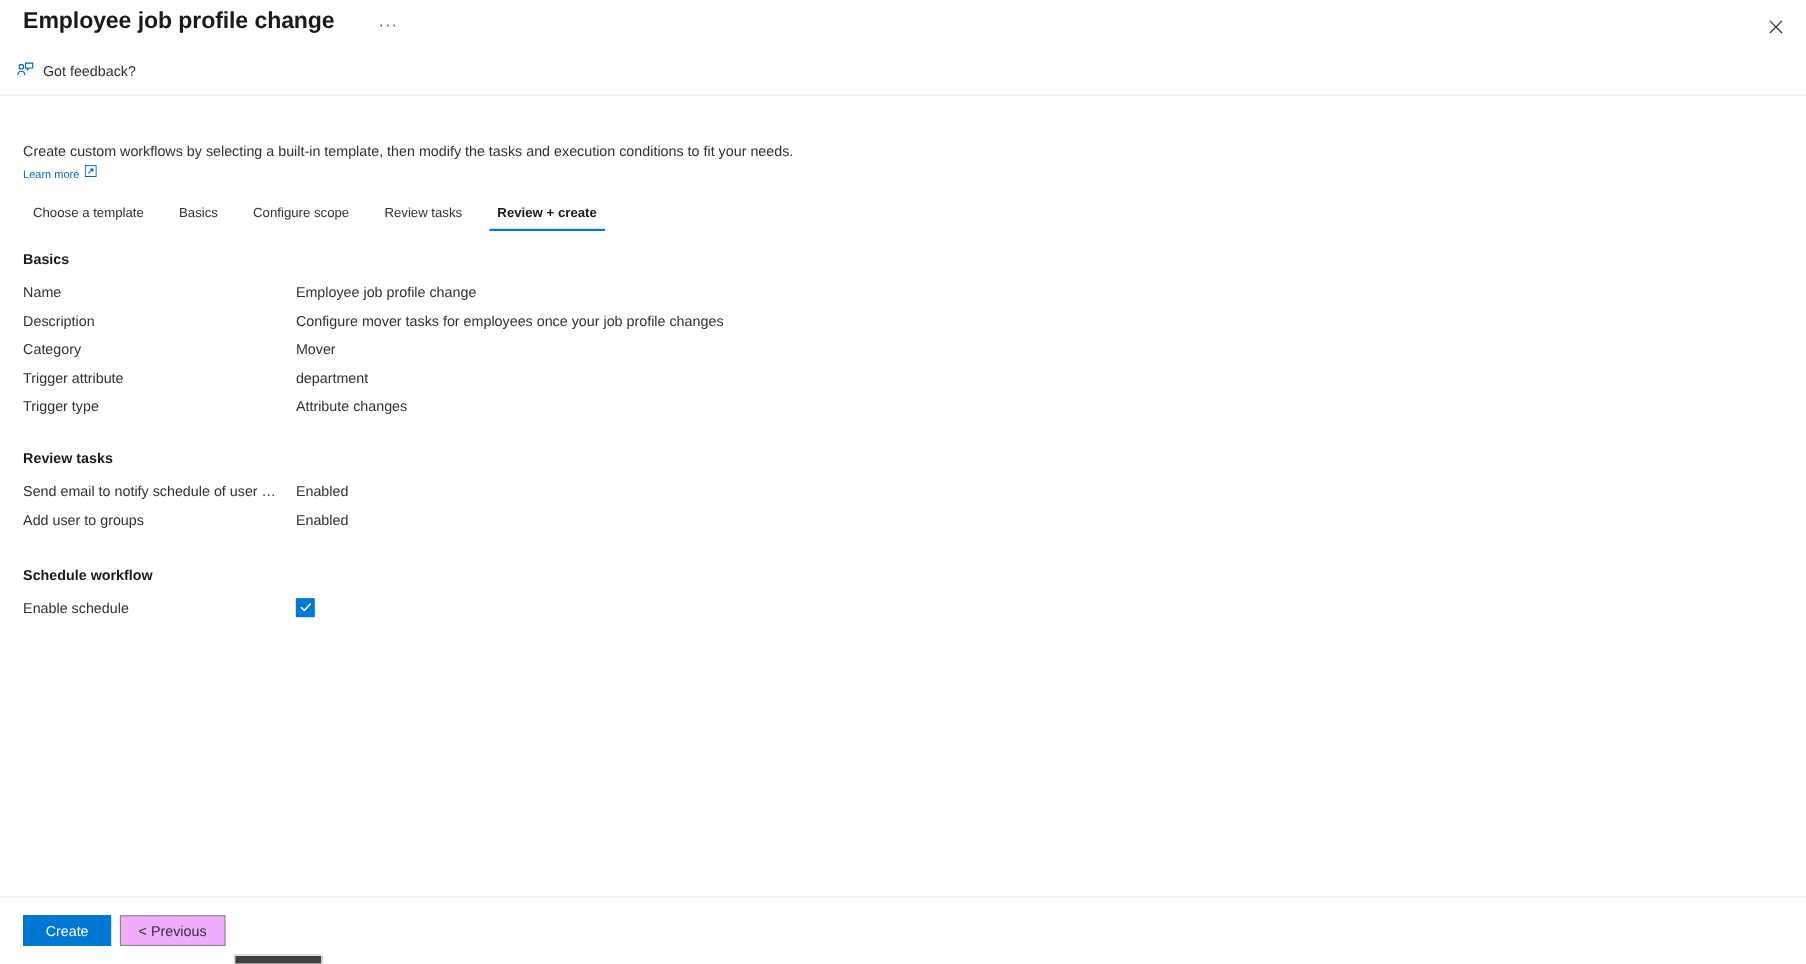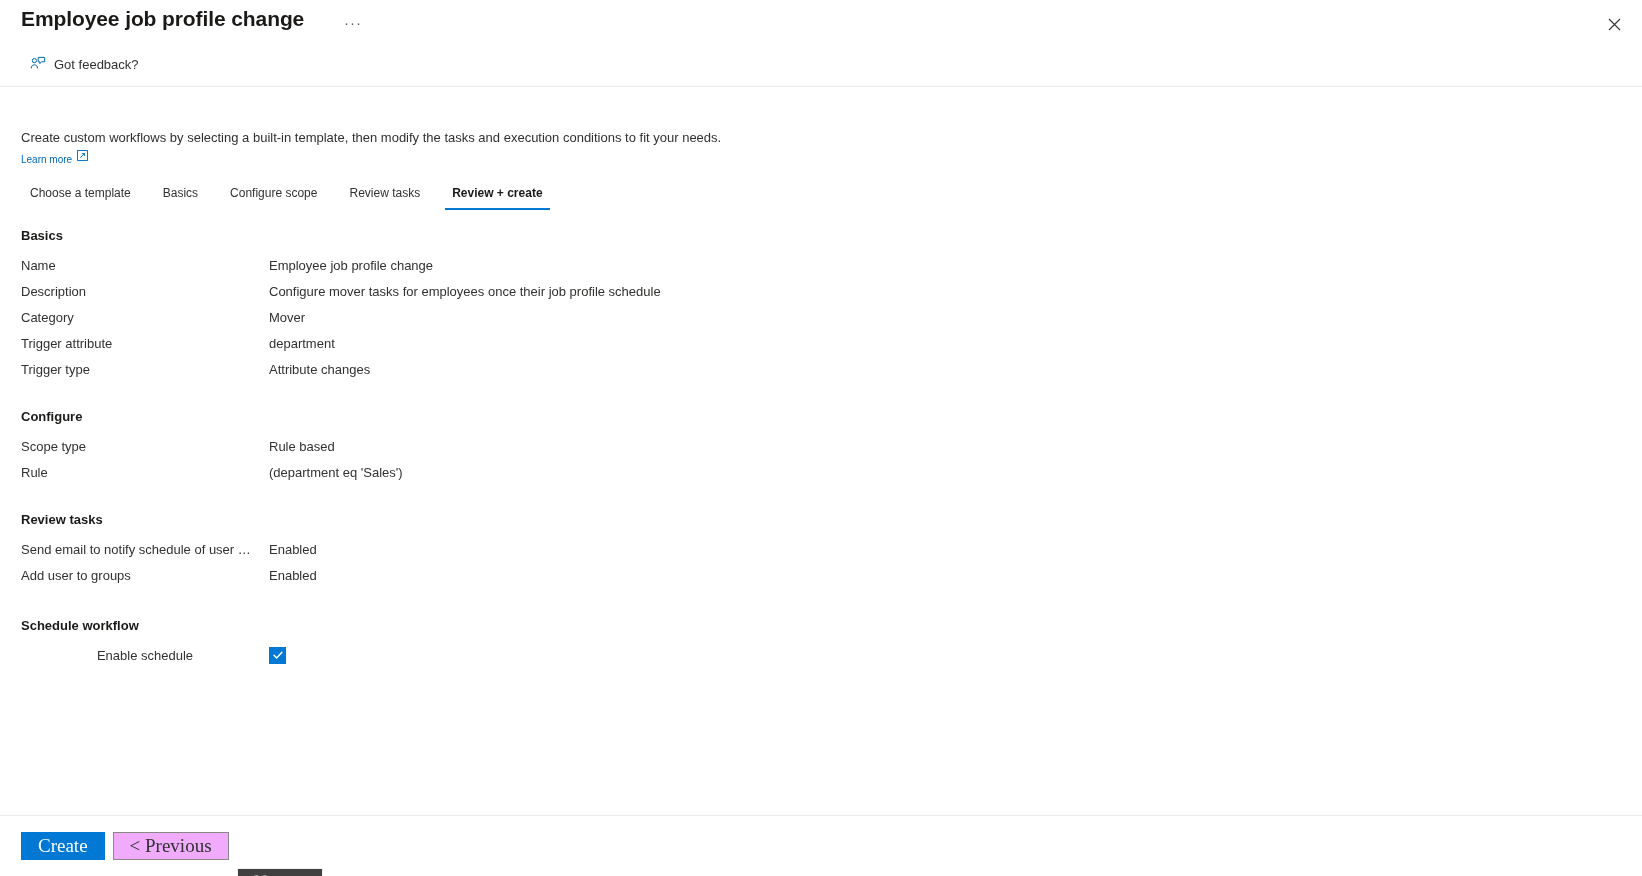--- a/index.html
+++ b/index.html
@@ -57,21 +57,21 @@
   .close-btn svg { display: block; }
 
   
   .feedback-bar {
     position: relative;
     height: 38px;
     border-bottom: 1px solid #edebe9;
   }
   .feedback-link {
     position: absolute;
-    left: 30px;
+    left: 15px;
     top: 8px;
     display: flex;
     align-items: center;
     gap: 8px;
     cursor: pointer;
   }
   .feedback-icon { width: 16px; height: 16px; display: block; color: #0067b8; }
   .feedback-label {
     font-size: 13px;
     color: #323130;
@@ -168,21 +168,20 @@
   .kv-val {
     flex: 1 1 auto;
     white-space: nowrap;
   }
 
   .checkbox-row {
     display: flex;
     align-items: center;
     height: 26px;
     font-size: 13px;
-    text-align: center;
   }
   .checkbox-label {
     width: 248px;
     flex: 0 0 248px;
     color: #323130;
   }
   .checkbox {
     width: 17px;
     height: 17px;
     background: #0078d4;
@@ -209,22 +208,22 @@
     position: absolute;
     left: 21px;
     top: 16px;
     display: flex;
     gap: 8px;
   }
   .btn {
     height: 28px;
     min-width: 80px;
     padding: 0 16px;
-    font-size: 19px;
-    font-family: Liberation Serif, serif;
+    font-size: 13px;
+    font-family: Liberation Sans, sans-serif;
     border: 1px solid transparent;
     box-sizing: border-box;
     cursor: pointer;
     display: inline-flex;
     align-items: center;
     justify-content: center;
     white-space: nowrap;
   }
   .btn-primary {
     background: #0078d4;
@@ -290,47 +289,36 @@
 <div class="review-body">
 
   <div class="section">
     <div class="section-title">Basics</div>
     <div class="kv-row">
       <div class="kv-key">Name</div>
       <div class="kv-val">Employee job profile change</div>
     </div>
     <div class="kv-row">
       <div class="kv-key">Description</div>
-      <div class="kv-val">Configure mover tasks for employees once their job profile schedule</div>
+      <div class="kv-val">Configure mover tasks for employees once your job profile changes</div>
     </div>
     <div class="kv-row">
       <div class="kv-key">Category</div>
       <div class="kv-val">Mover</div>
     </div>
     <div class="kv-row">
       <div class="kv-key">Trigger attribute</div>
       <div class="kv-val">department</div>
     </div>
     <div class="kv-row">
       <div class="kv-key">Trigger type</div>
       <div class="kv-val">Attribute changes</div>
     </div>
   </div>
 
-  <div class="section">
-    <div class="section-title">Configure</div>
-    <div class="kv-row">
-      <div class="kv-key">Scope type</div>
-      <div class="kv-val">Rule based</div>
-    </div>
-    <div class="kv-row">
-      <div class="kv-key">Rule</div>
-      <div class="kv-val">(department eq 'Sales')</div>
-    </div>
-  </div>
 
   <div class="section">
     <div class="section-title">Review tasks</div>
     <div class="kv-row">
       <div class="kv-key">Send email to notify schedule of user mo…</div>
       <div class="kv-val">Enabled</div>
     </div>
     <div class="kv-row">
       <div class="kv-key">Add user to groups</div>
       <div class="kv-val">Enabled</div>

